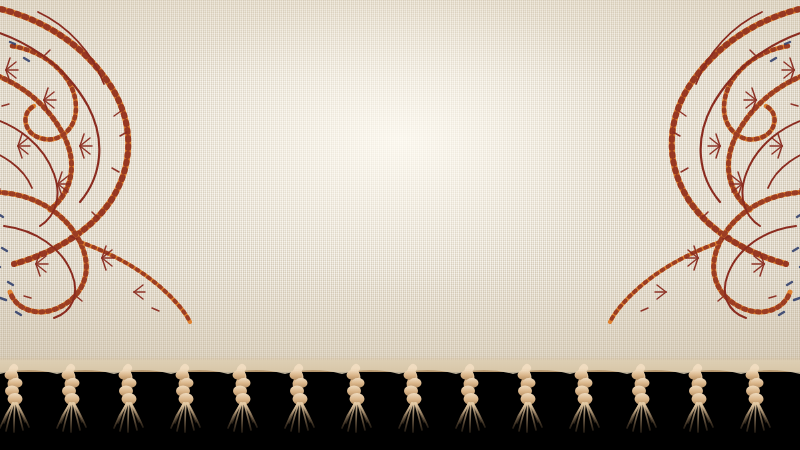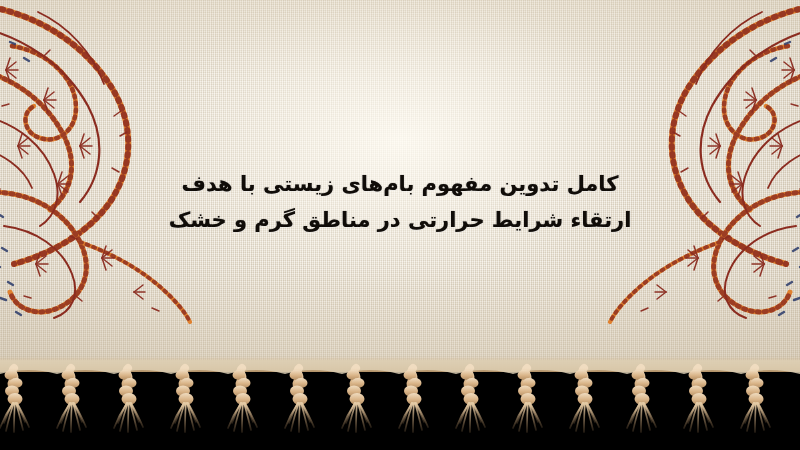--- a/index.html
+++ b/index.html
@@ -359,24 +359,20 @@
             <path d="M32,316 l5,3"></path>
           <path d="M40,62 l5,3"></path>
             <path d="M26,46 l5,2"></path>
         </g>
       </svg>
     </div>
 
     <div class="selvage"></div>
   </div>
 
-  <div class="title-block">
-    <div class="title-line">کامل تدوین مفهوم بام‌های زیستی با هدف</div>
-    <div class="title-line">ارتقاء شرایط حرارتی در مناطق گرم و خشک</div>
-  </div>
 
   <div class="black-bottom"></div>
 
   <div class="fringe">
     <svg viewBox="0 0 800 90" xmlns="http://www.w3.org/2000/svg" preserveAspectRatio="none">
       <defs>
         <linearGradient id="knotG" x1="0" y1="0" x2="0" y2="1">
           <stop offset="0%" stop-color="#f0dcc0"></stop>
           <stop offset="55%" stop-color="#d9b488"></stop>
           <stop offset="100%" stop-color="#b58f64"></stop>

